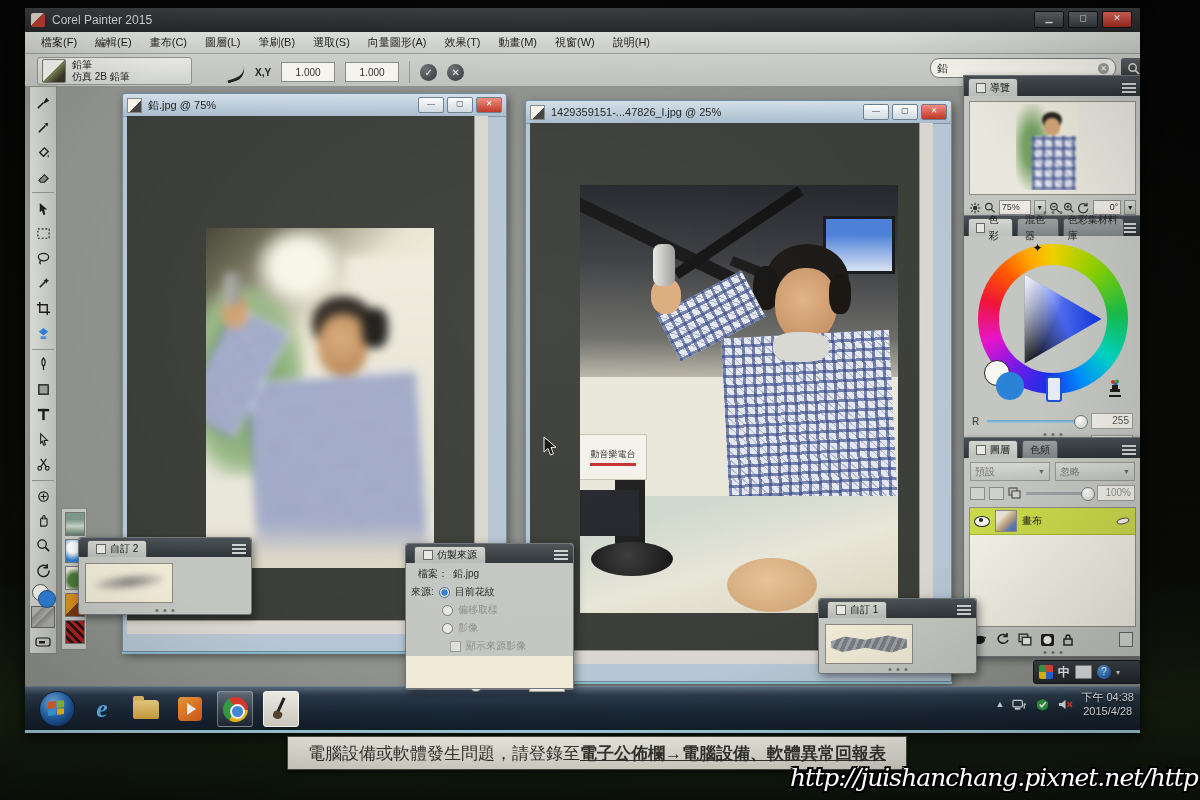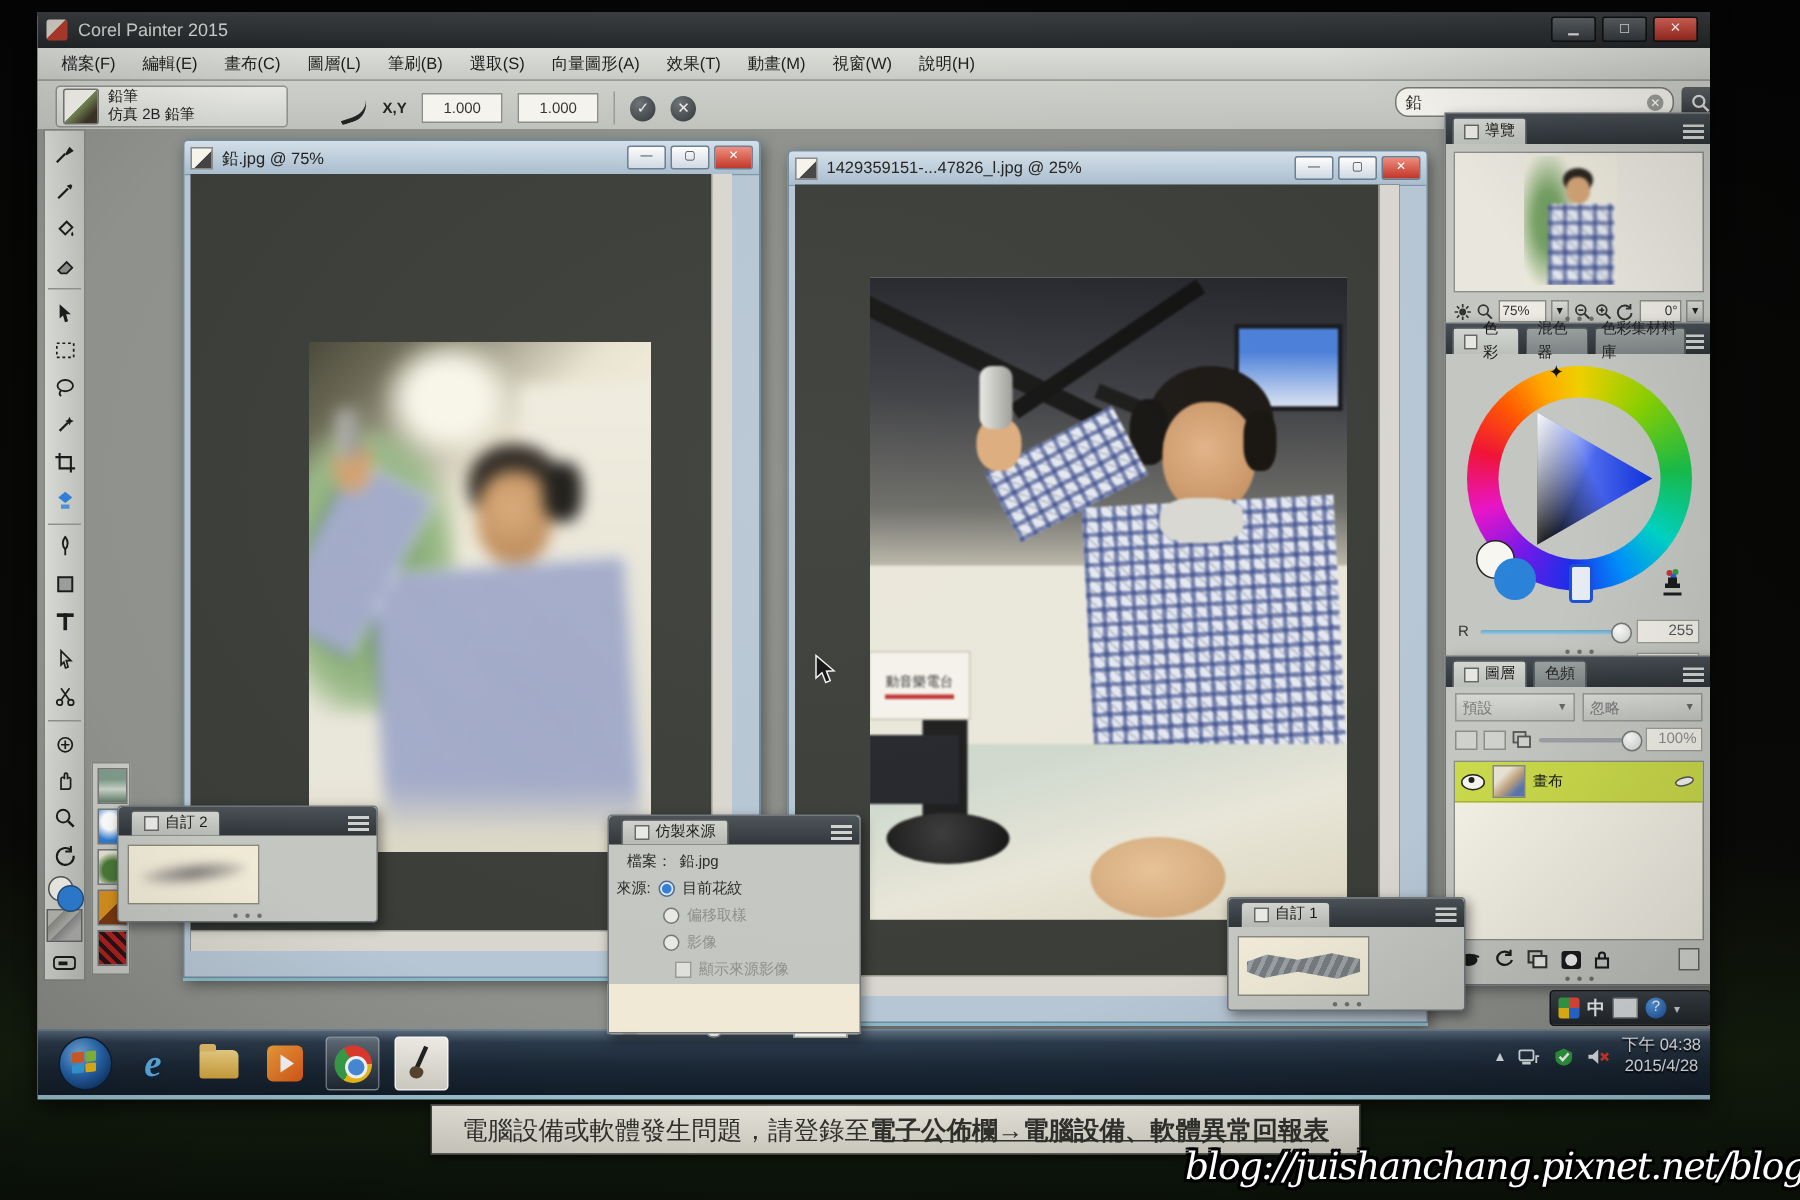--- a/index.html
+++ b/index.html
@@ -765,15 +765,15 @@
       </svg>
   </div>
 
 </div>
 
 <div class="abs banner">
   <span>電腦設備或軟體發生問題，請登錄至 </span>
     <b>電子公佈欄→電腦設備、軟體異常回報表</b>
 </div>
 
-<div class="abs watermark">blog://juishanchang.pixnet.net/blog</div>
+<div class="abs watermark">http://juishanchang.pixnet.net/http</div>
 
 <div class="abs photo-cast"></div>
 
 </body></html>

